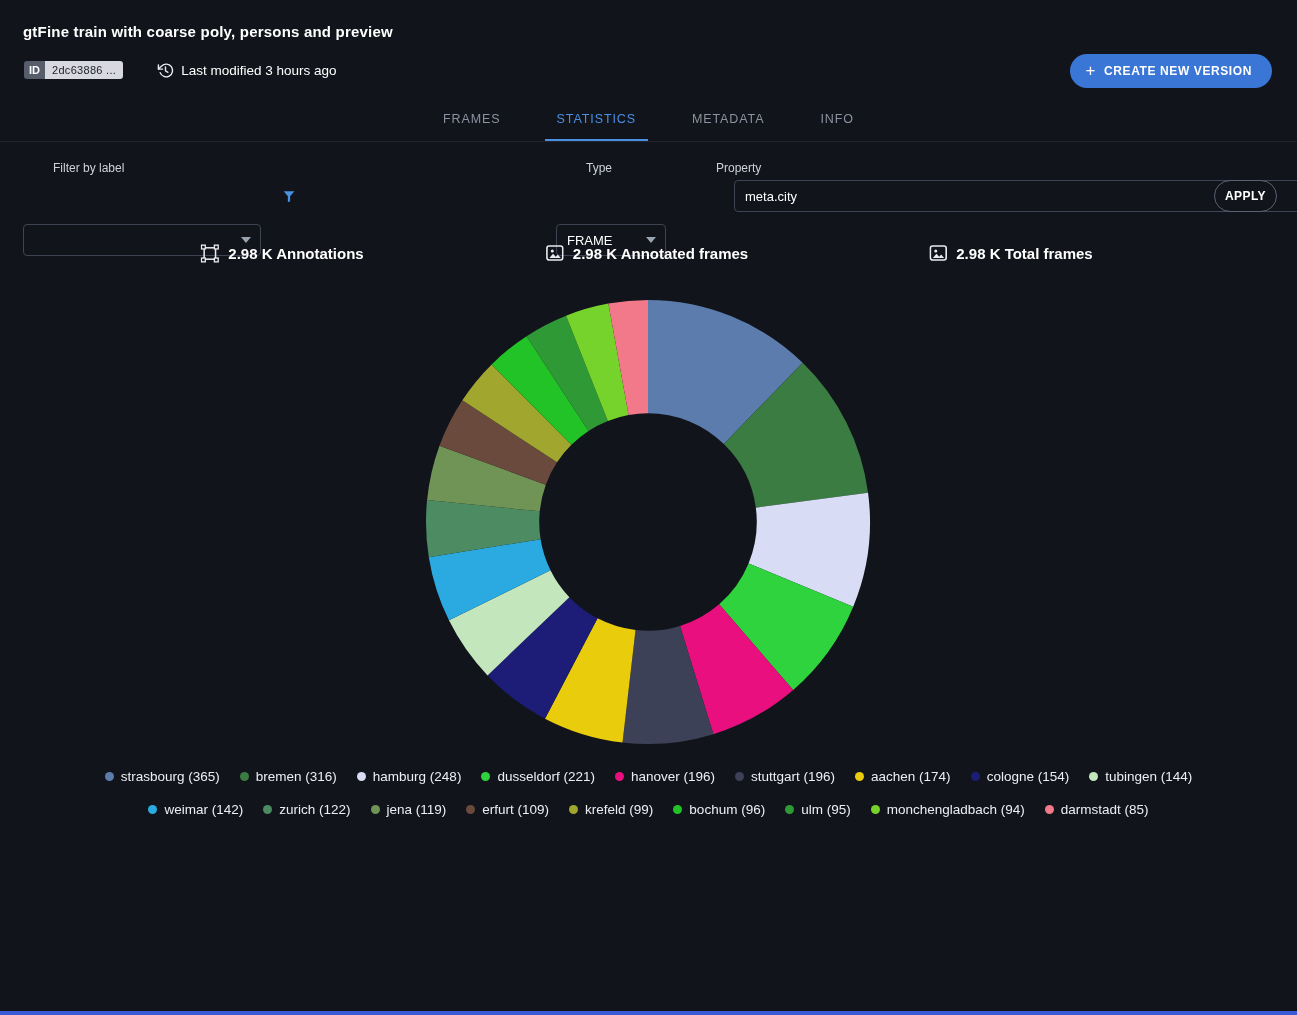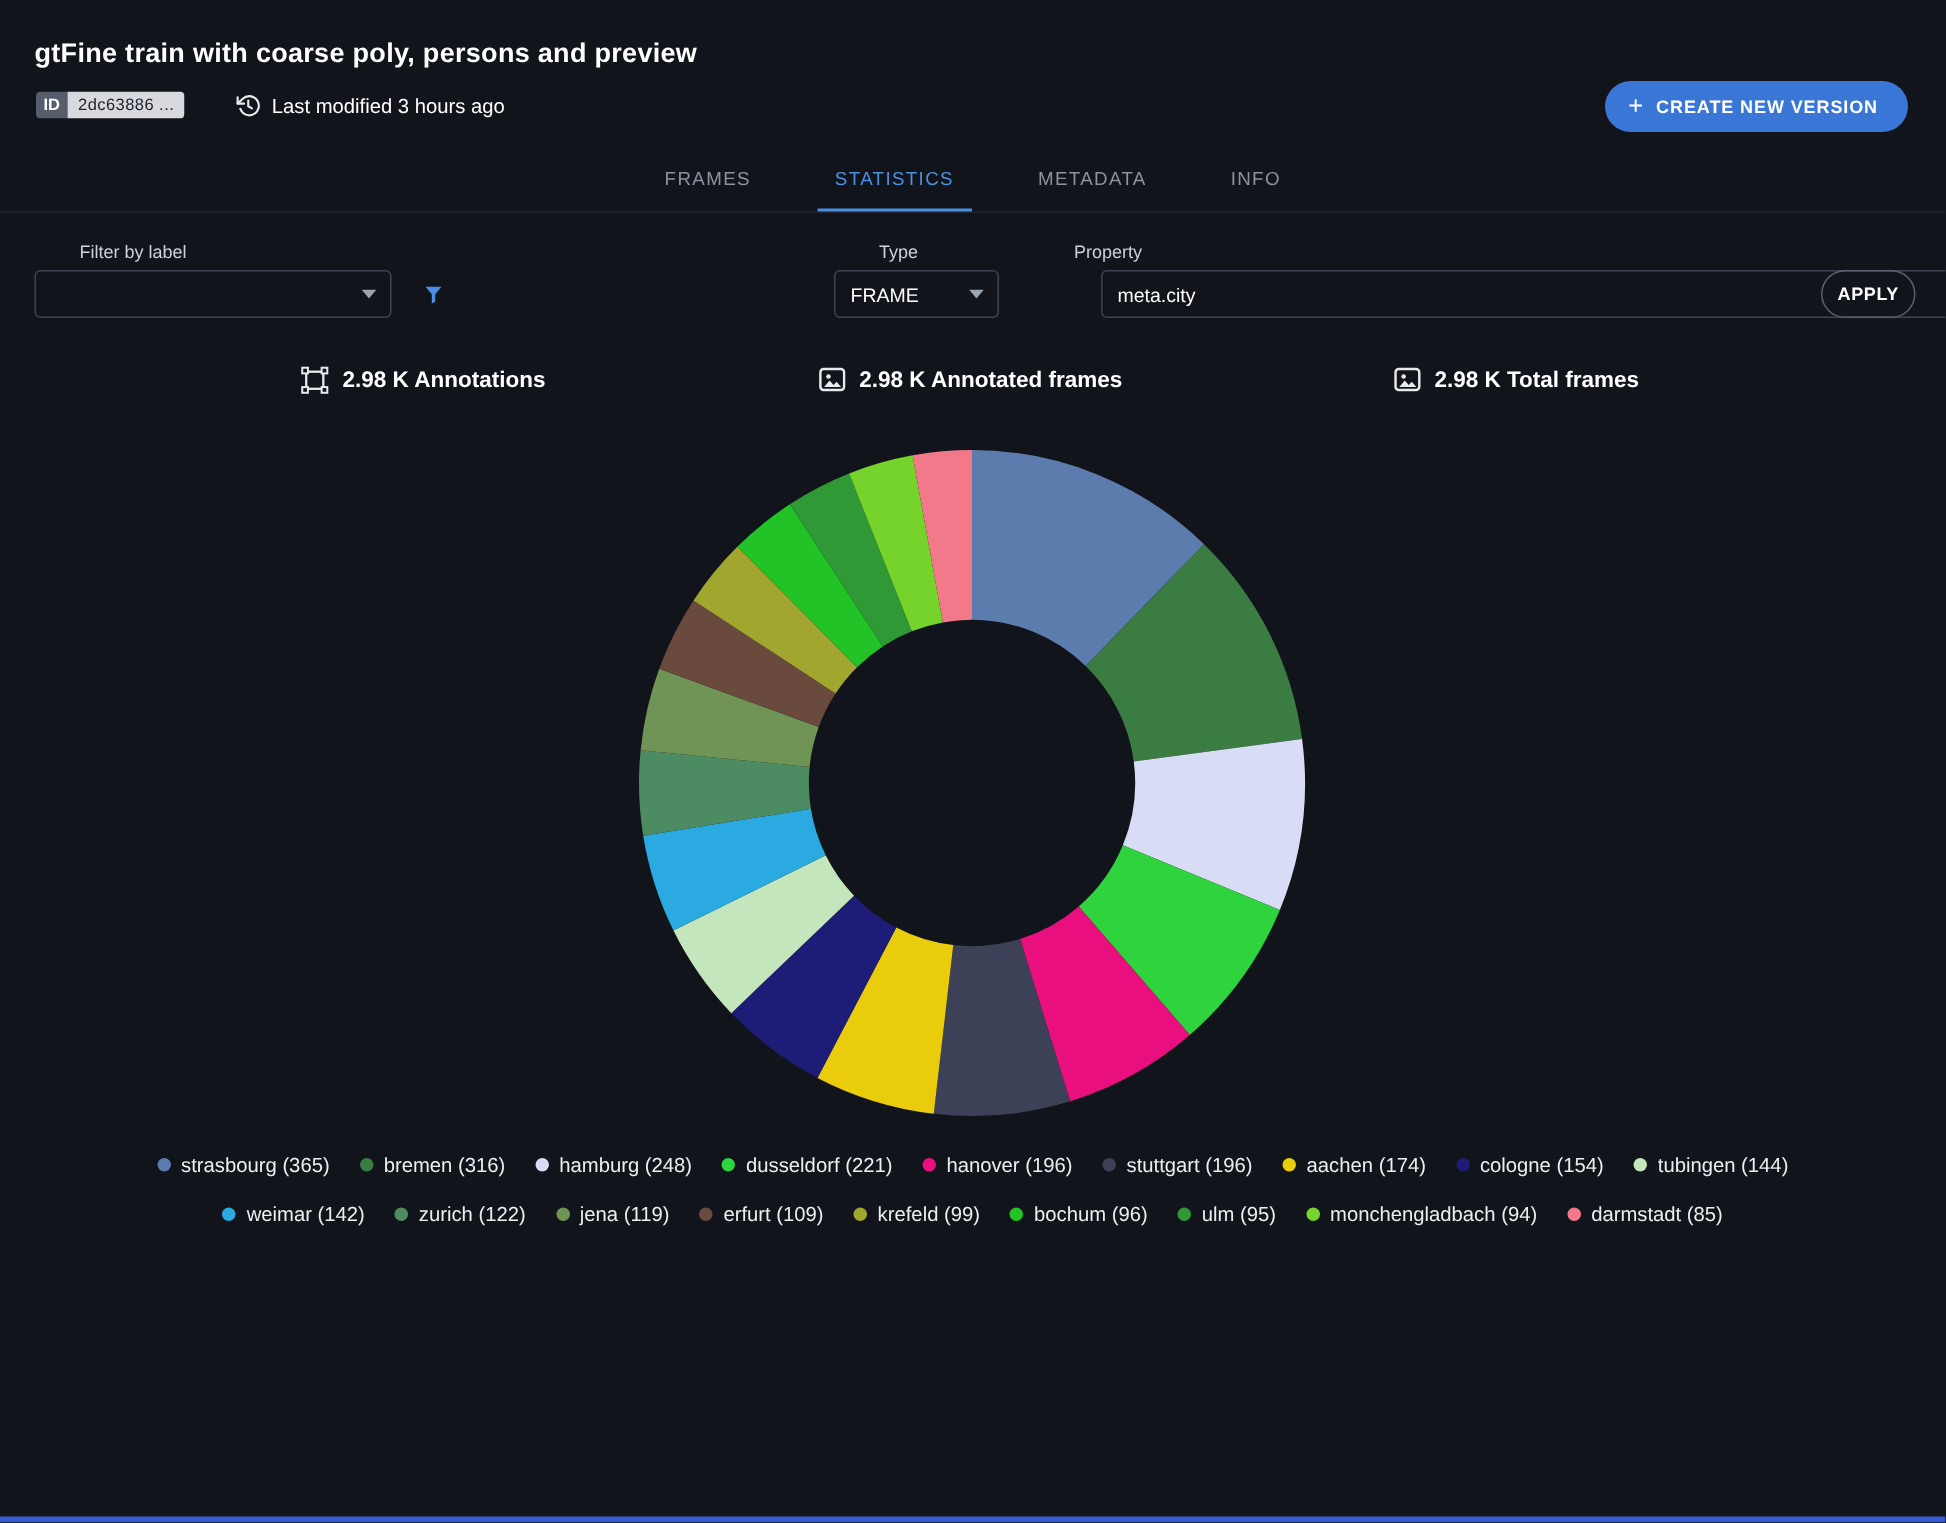--- a/index.html
+++ b/index.html
@@ -7,42 +7,42 @@
     --accent:#4a90e2;
     --button-blue:#3a76d6;
     --bottom-bar:#3b5bd6;
   }
   html,body{margin:0;padding:0;}
   body{
     width:1297px;height:1015px;position:relative;overflow:hidden;
     background:var(--bg);color:#fff;
     font-family:"Liberation Sans",sans-serif;
   }
-  .title{position:absolute;left:23px;top:13px;font-size:18px;font-weight:700;letter-spacing:.2px;}
+  .title{position:absolute;left:23px;top:13px;font-size:15px;font-weight:700;letter-spacing:.2px;}
   .meta-row{position:absolute;left:24px;top:61px;display:flex;align-items:center;gap:34px;}
   .id-badge{display:inline-flex;border-radius:3px;overflow:hidden;font-size:11px;height:18px;cursor:pointer;}
   .id-key{background:#565d6b;color:#fff;padding:0 5px;font-weight:700;display:flex;align-items:center;}
   .id-val{background:#d7d9de;color:#20242c;padding:0 7px;display:flex;align-items:center;letter-spacing:.3px;}
   .last-modified{display:flex;align-items:center;gap:7px;font-size:13.5px;color:#ffffff;}
   .create-btn{position:absolute;right:25px;top:54px;height:34px;border:none;border-radius:17px;
     background:var(--button-blue);color:#fff;font-family:inherit;font-size:12px;font-weight:600;
     letter-spacing:.6px;padding:0 20px 0 16px;display:flex;align-items:center;gap:8px;cursor:pointer;}
   .plus{font-size:17px;font-weight:400;line-height:1;margin-top:-2px;}
   .tabs-bar{position:absolute;top:99px;left:0;right:0;height:42px;display:flex;justify-content:center;
     align-items:flex-end;border-bottom:1px solid rgba(255,255,255,.07);}
   .tab{background:none;border:none;border-bottom:2px solid transparent;color:#8b93a1;font-family:inherit;
     font-size:12.5px;font-weight:400;letter-spacing:.9px;padding:0 12px 13px;margin:0 16px;cursor:pointer;}
   .tab.active{color:var(--accent);border-bottom-color:var(--accent);}
   .field-label{position:absolute;font-size:12px;color:#cdd1d8;margin-left:30px;}
   .lbl-filter{left:23px;top:161px;}
   .lbl-type{left:556px;top:161px;}
   .lbl-property{left:686px;top:161px;text-align:center;}
   .select,.text-input{position:absolute;height:32px;border:1px solid #3e4452;border-radius:4px;
     background:transparent;color:#fff;font-size:13px;display:flex;align-items:center;box-sizing:border-box;}
-  .select{padding:0 28px 0 10px;cursor:pointer;}
+  .select{padding:0 28px 0 10px;cursor:pointer;margin-top:44px;}
   .select .caret{position:absolute;right:9px;top:50%;transform:translateY(-50%);display:flex;}
   .label-filter{left:23px;top:180px;width:238px;}
   .type-select{left:556px;top:180px;width:110px;}
   .property{left:693px;top:180px;width:621px;margin-left:41px;}
   .property input{width:100%;height:100%;background:transparent;border:none;outline:none;color:#fff;
     font:inherit;padding:0 34px 0 10px;box-sizing:border-box;}
   .clear-btn{position:absolute;right:8px;top:50%;transform:translateY(-50%);background:none;border:none;
     color:#d5d8de;font-size:14px;cursor:pointer;padding:2px;line-height:1;}
   .filter-icon{position:absolute;left:281px;top:188px;cursor:pointer;display:flex;}
   .apply-btn{position:absolute;left:1214px;top:180px;width:63px;height:32px;border-radius:16px;

